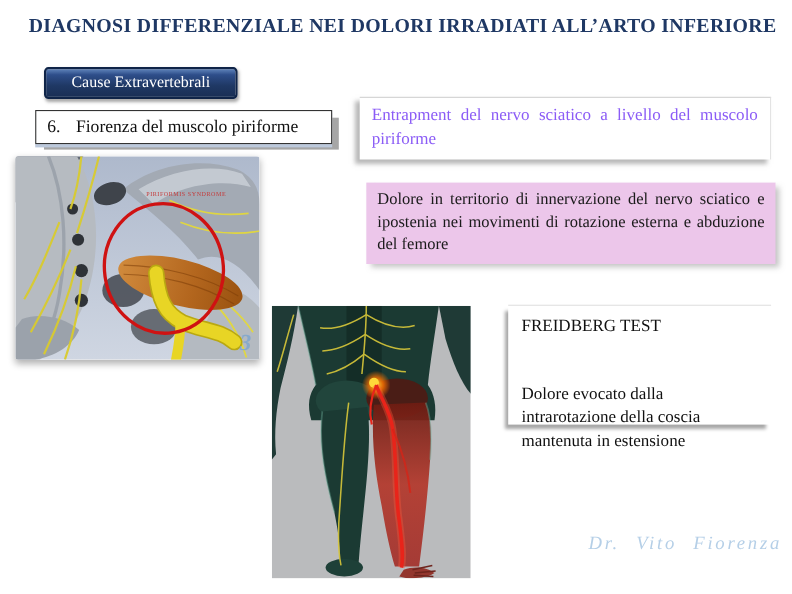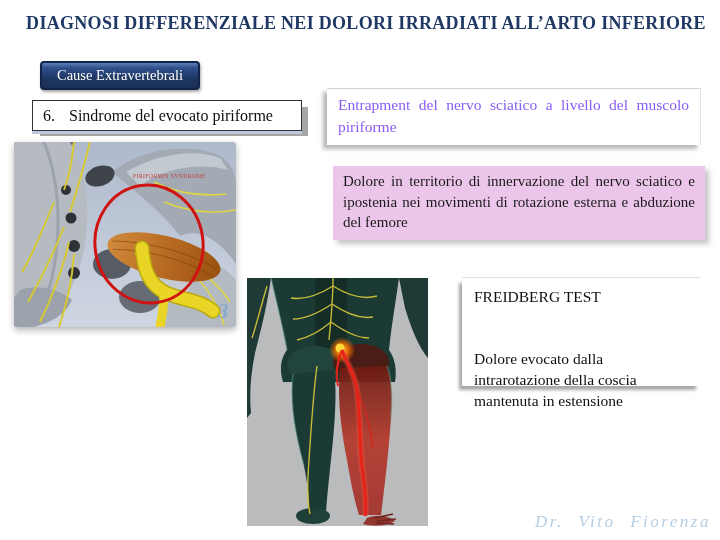--- a/index.html
+++ b/index.html
@@ -5,21 +5,21 @@
   html,body{margin:0;padding:0;background:#ffffff;}
   #slide{
     position:relative;width:720px;height:540px;background:#ffffff;overflow:hidden;
     font-family:"Liberation Serif", serif;
   }
   .title{
     position:absolute;left:0;right:0;top:13px;text-align:center;
     font-size:18px;font-weight:600;letter-spacing:.3px;color:#1F3864;padding-left:12px;
   }
   .cause-btn{
-    position:absolute;left:40px;top:61px;width:160px;height:29px;
+    position:absolute;left:40px;top:61px;width:176px;height:29px;
     border:2px solid #0f2448;border-radius:4px;box-sizing:border-box;
     background:linear-gradient(180deg,#5d81b8 0%,#2e4e8a 20%,#1f3864 60%,#192f55 100%);
     color:#ffffff;font-size:14.5px;display:flex;align-items:center;justify-content:center;
     box-shadow:1px 2px 3px rgba(0,0,0,.35);
   }
   .item-box{
     position:absolute;left:32px;top:100px;width:270px;height:31px;box-sizing:border-box;
     background:#ffffff;border:1.5px solid #333333;
     box-shadow:0 3px 0 #bcc9dc, 7px 6px 0 -1px #a6a6a6;
     display:flex;align-items:center;font-size:16px;color:#101010;padding-left:10px;
@@ -41,21 +41,21 @@
   }
   .freidberg-box{
     position:absolute;left:462px;top:277px;width:239px;height:109px;box-sizing:border-box;
     background:#ffffff;border-top:1px solid #e0e0e0;
     box-shadow:-4px 5px 3px -1px #a8a8a8;
     padding:9px 12px;font-size:15.5px;color:#101010;line-height:1.35;
   }
   .freidberg-box .fb-title{margin:0 0 21px 0;}
   .freidberg-box .fb-body{white-space:pre-line;margin-top:41px;}
   .signature{
-    position:absolute;right:9px;top:512px;
+    position:absolute;right:9px;top:484px;
     font-style:italic;font-size:17px;color:#B5CFE7;letter-spacing:2.5px;word-spacing:8px;
   }
   .img-frame{position:absolute;overflow:hidden;}
   .pelvis-frame{left:14px;top:142px;width:222px;height:185px;border-radius:3px;
     box-shadow:0 3px 7px rgba(0,0,0,.30);}
   .legs-frame{left:247px;top:278px;width:181px;height:248px;}
   svg{display:block;}
 </style>
 </head>
 <body>
@@ -63,21 +63,21 @@
 <div id="slide">
 
   <div class="title">DIAGNOSI DIFFERENZIALE NEI DOLORI IRRADIATI ALL’ARTO INFERIORE</div>
 
   <div class="cause-btn">
     <span>Cause Extravertebrali</span>
   </div>
 
   <div class="item-box">
     <span class="num">6.</span>
-    <span>Sindrome del evocato piriforme</span>
+    <span>Fiorenza del muscolo piriforme</span>
   </div>
 
   <div class="entrapment-box">
     <span>Entrapment del nervo sciatico a livello del muscolo piriforme</span>
   </div>
 
   <div class="pain-box">
     <span>Dolore in territorio di innervazione del nervo sciatico e ipostenia nei movimenti di rotazione esterna e abduzione del femore</span>
   </div>
 

